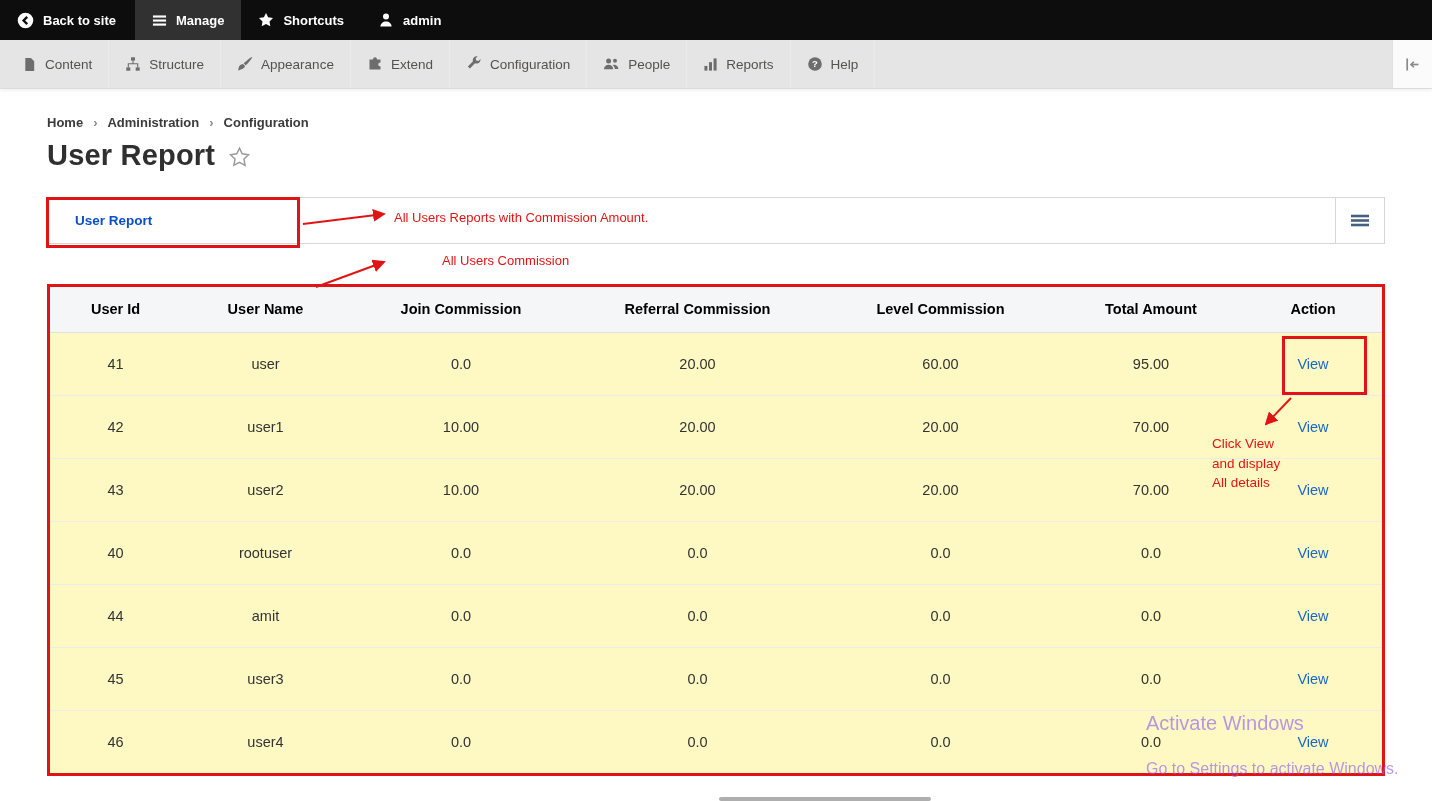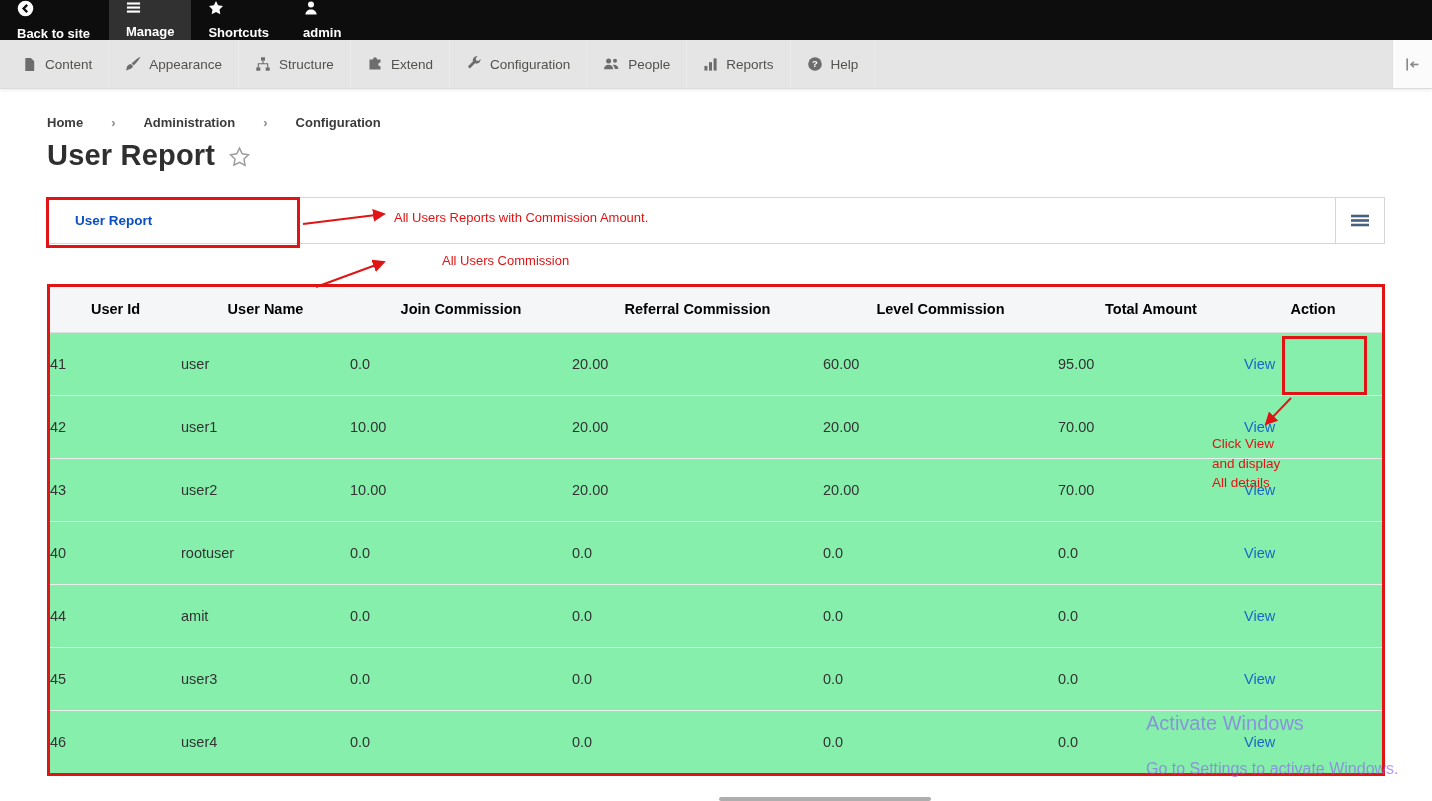--- a/index.html
+++ b/index.html
@@ -10,22 +10,22 @@
     position:relative;
     overflow:hidden;
     color:#333;
   }
   svg { display:block; }
   svg text { font-family:"Liberation Sans", sans-serif; }
 
   
   .admin-bar { height:40px; background:#0d0d0d; display:flex; align-items:stretch; }
   .abar-item {
-    display:flex; gap:9px; padding:0 17px;
-    color:#fff; font-size:13px; font-weight:bold; cursor:pointer; white-space:nowrap;flex-direction:column;
+    display:flex; align-items:center; gap:9px; padding:0 17px;
+    color:#fff; font-size:13px; font-weight:bold; cursor:pointer; white-space:nowrap;
   }
   .abar-item.active { background:#313131; }
   .abar-gap { width:2px; }
 
   
   .toolbar {
     height:49px; background:#e5e5e5; border-bottom:1px solid #dcdcdc;
     box-shadow:0 2px 3px rgba(0,0,0,0.06); display:flex; align-items:stretch; position:relative;
   }
   .tb-left { display:flex; align-items:stretch; padding-left:6px; }
@@ -34,21 +34,21 @@
     font-size:13.5px; color:#54524e; border-right:1px solid #ebebeb; cursor:pointer; white-space:nowrap;
   }
   .tb-right {
     margin-left:auto; display:flex; align-items:center; justify-content:center;
     border-left:1px solid #e0e0e0; width:40px; background:#fbfbfb; cursor:pointer;
   }
 
   
   .main { padding:0 47px; }
   .breadcrumb {
-    margin-top:26px; display:flex; align-items:center; gap:28px;
+    margin-top:26px; display:flex; align-items:center; gap:10px;
     font-size:13px; font-weight:bold; color:#3b3b3b;
   }
   .crumb { cursor:pointer; }
   .crumb-sep { color:#8a8a8a; }
   .title-row { margin-top:9px; display:flex; align-items:center; gap:13px; }
   .page-title { font-size:29px; font-weight:bold; color:#2f2f2f; letter-spacing:0.2px; }
   .fav-star { cursor:pointer; margin-top:4px; }
 
   
   .tabs-bar { margin-top:25px; height:47px; border:1px solid #d6d6d6; display:flex; align-items:stretch; background:#fff; }
@@ -61,21 +61,21 @@
     display:flex; align-items:center; justify-content:center; cursor:pointer;
   }
 
   
   .table-wrap { margin-top:40px; border:3px solid #e01414; background:#fff; }
   table { width:100%; border-collapse:collapse; table-layout:fixed; }
   th {
     height:45px; background:#f5f6f7; font-size:14.5px; font-weight:bold;
     color:#000000; text-align:center; border-bottom:1px solid #e0e0e0;
   }
-  td { height:63px; font-size:14.5px; color:#333; border-bottom:1px solid #ececec; background:#86efac; }
+  td { height:63px; text-align:center; font-size:14.5px; color:#333; border-bottom:1px solid #ececec; background:#fef9c3; }
   tr:last-child td { border-bottom:none; }
   .view-link { color:#1a66c8; text-decoration:none; cursor:pointer; }
 
   
   .anno-box { position:absolute; border:3px solid #e01414; pointer-events:none; z-index:25; }
   #anno-tab-box { left:46px; top:197px; width:254px; height:51px; }
   #anno-view-box { left:1282px; top:336px; width:85px; height:59px; }
   .anno-text { position:absolute; color:#e01414; font-size:13px; z-index:25; white-space:nowrap; }
   #note-tab { left:394px; top:210px; }
   #note-commission { left:394px; top:253px;margin-left:48px; }
@@ -138,39 +138,39 @@
     <div class="tb-item">
       <span>
         <svg width="15" height="15" viewBox="0 0 16 16">
             <path d="M3.5 1h6L13 4.5V15H3.5z" fill="#6d6d6d"></path>
           </svg>
       </span>
       <span>Content</span>
     </div>
     <div class="tb-item">
       <span>
-        <svg width="16" height="16" viewBox="0 0 16 16" fill="#6d6d6d">
-            <path d="M15.2 1c.6.7-4.7 6.7-6.4 8.4l-2.1-2.1C8.4 5.6 14.5.4 15.2 1z"></path>
-            <path d="M6 8.1l2 2c-.5 1.7-1.6 2.7-3.4 3.1-1.5.3-2.6 1.5-3.7.8 1.1-1 .5-2.3 1.3-3.7.6-1.1 2.4-2.1 3.8-2.2z"></path>
-          </svg>
-      </span>
-      <span>Appearance</span>
-    </div>
-    <div class="tb-item">
-      <span>
         <svg width="16" height="16" viewBox="0 0 16 16">
             <g fill="#6d6d6d">
               <rect x="6" y="1.3" width="4" height="3.3"></rect>
               <rect x="1.3" y="11.4" width="4" height="3.3"></rect>
               <rect x="10.7" y="11.4" width="4" height="3.3"></rect>
             </g>
             <path d="M8 4.6v3.1M3.3 11.4V7.7h9.4v3.7" stroke="#6d6d6d" stroke-width="1.1" fill="none"></path>
           </svg>
       </span>
       <span>Structure</span>
+    </div>
+    <div class="tb-item">
+      <span>
+        <svg width="16" height="16" viewBox="0 0 16 16" fill="#6d6d6d">
+            <path d="M15.2 1c.6.7-4.7 6.7-6.4 8.4l-2.1-2.1C8.4 5.6 14.5.4 15.2 1z"></path>
+            <path d="M6 8.1l2 2c-.5 1.7-1.6 2.7-3.4 3.1-1.5.3-2.6 1.5-3.7.8 1.1-1 .5-2.3 1.3-3.7.6-1.1 2.4-2.1 3.8-2.2z"></path>
+          </svg>
+      </span>
+      <span>Appearance</span>
     </div>
     <div class="tb-item">
       <span>
         <svg width="16" height="16" viewBox="0 0 16 16">
             <path fill="#6d6d6d" d="M6.1 3.1a1.9 1.9 0 0 1 3.8 0V3.4h3.6v3.1h-.3a1.9 1.9 0 0 0 0 3.8h.3v3.2H2.5V3.4h3.6z"></path>
           </svg>
       </span>
       <span>Extend</span>
     </div>
     <div class="tb-item">

